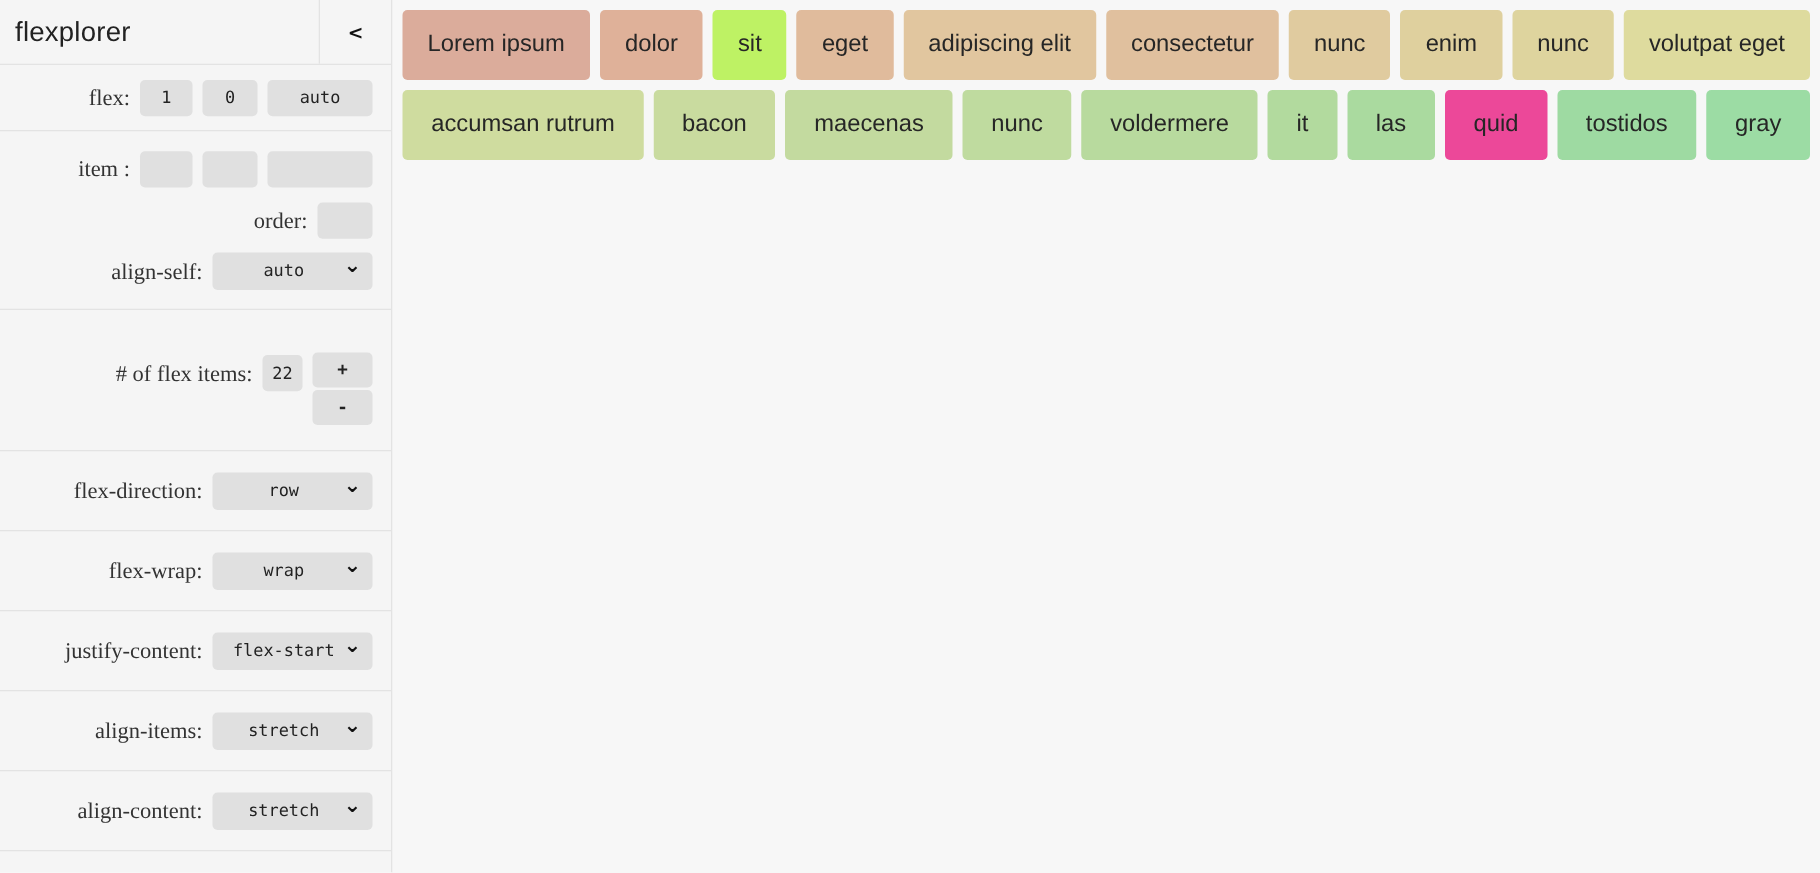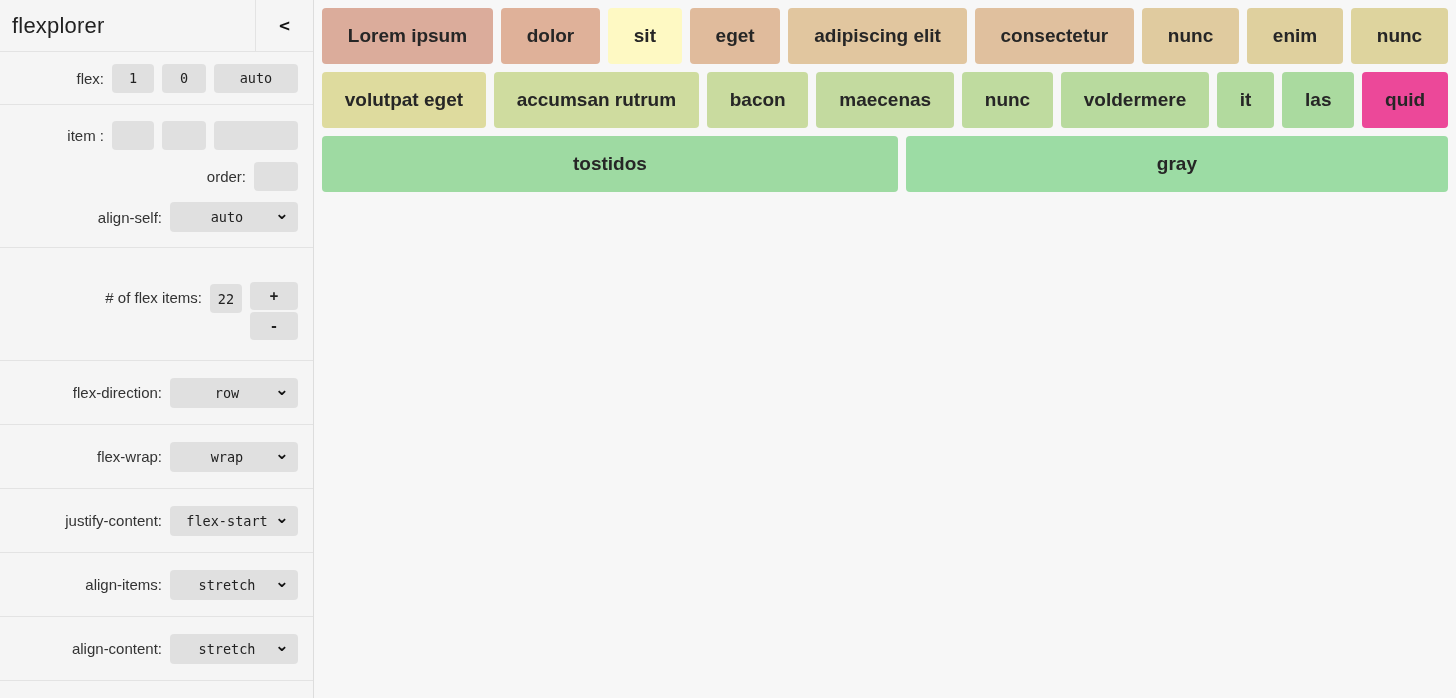--- a/index.html
+++ b/index.html
@@ -63,22 +63,22 @@
   .sb-row {
     display: flex;
     align-items: center;
     justify-content: flex-end;
     gap: 8px;
     min-height: 32px;
   }
   .sb-row + .sb-row { margin-top: 9px; }
 
   .sb-label {
-    font-family: Liberation Sans, sans-serif;
-    font-size: 15px;
+    font-family: Liberation Serif, serif;
+    font-size: 18px;
     color: #333;
     text-align: left;
     white-space: nowrap;
   }
 
   .txt {
     height: 29px;
     background: #e0e0e0;
     border: none;
     border-radius: 4px;
@@ -171,21 +171,20 @@
     height: 56px;
     border-radius: 4px;
     display: flex;
     align-items: center;
     justify-content: center;
     font-family: "Liberation Sans", sans-serif;
     font-size: 19px;
     color: #262626;
     padding: 0 18px;
     white-space: nowrap;
-    font-weight: bold;
   }
 </style>
 </head>
 <body>
 
 <div class="app">
 
   <aside class="sidebar">
 
     <div class="sb-header">
@@ -300,21 +299,21 @@
   </aside>
 
   <main class="main">
     <div class="flex-container" id="flex-container" style="flex-flow: wrap; place-content: stretch flex-start; align-items: stretch;">
         <div class="flex-item" style="background: rgb(219, 172, 155);">
           <span>Lorem ipsum</span>
         </div>
         <div class="flex-item" style="background: rgb(223, 177, 153);">
           <span>dolor</span>
         </div>
-        <div class="flex-item" style="background: #fef9c3;">
+        <div class="flex-item" style="background: #bef264;">
           <span>sit</span>
         </div>
         <div class="flex-item" style="background: rgb(224, 187, 156);">
           <span>eget</span>
         </div>
         <div class="flex-item" style="background: rgb(225, 198, 159);">
           <span>adipiscing elit</span>
         </div>
         <div class="flex-item" style="background: rgb(224, 192, 158);">
           <span>consectetur</span>

